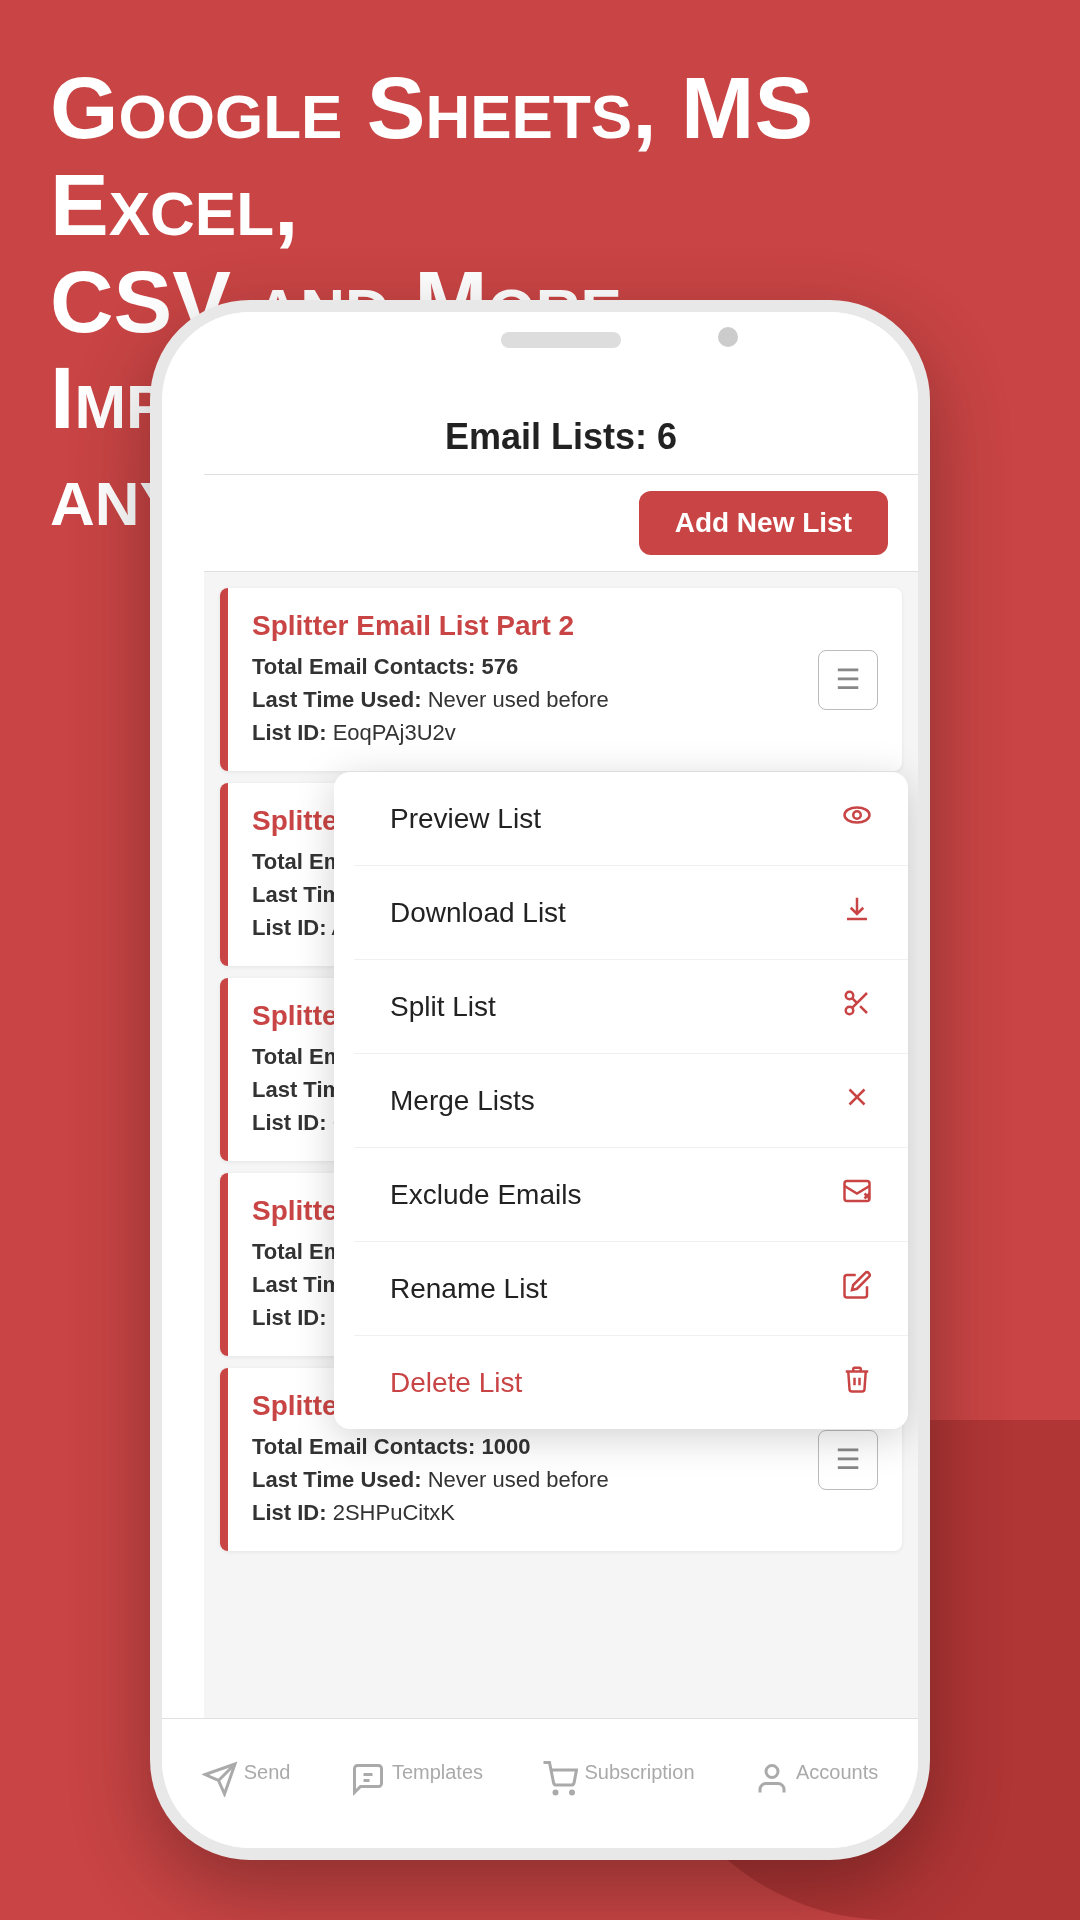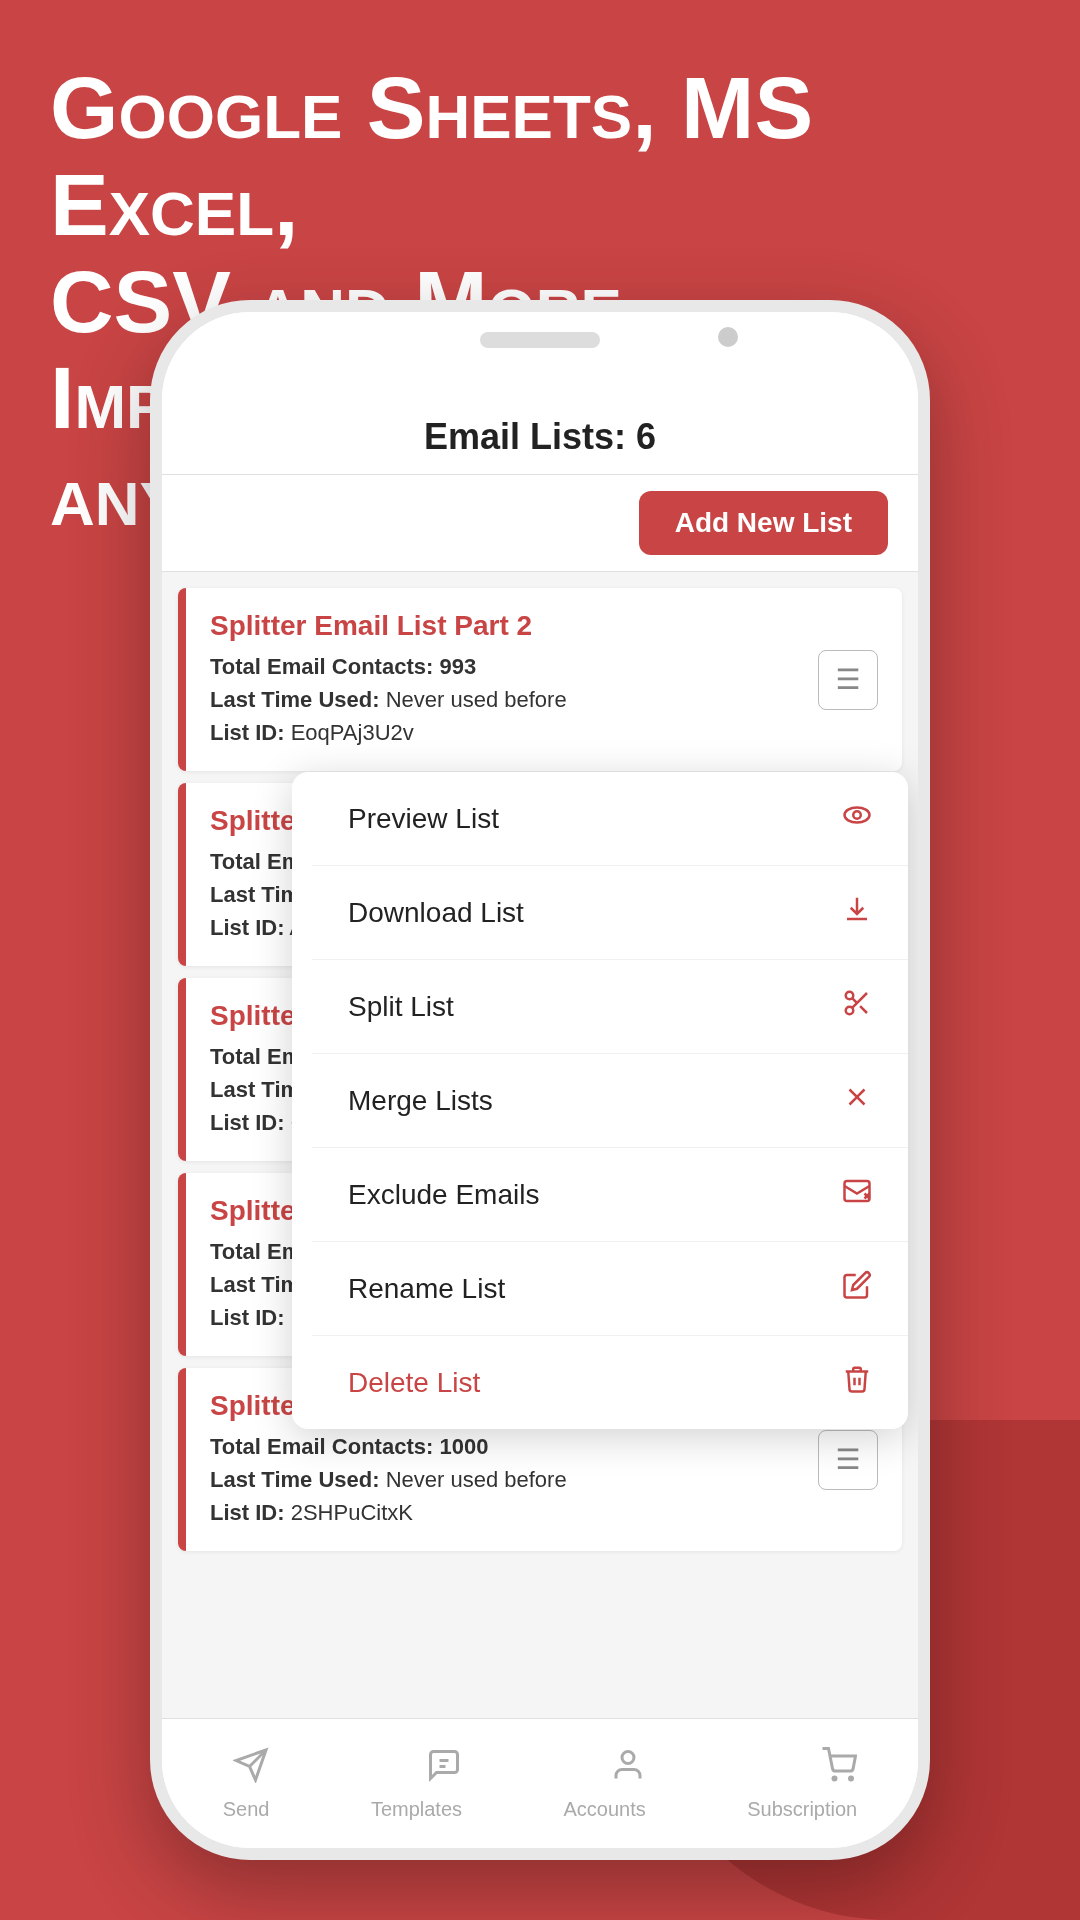--- a/index.html
+++ b/index.html
@@ -39,20 +39,21 @@
     }
     .phone-outer {
       width: 780px;
       height: 1560px;
       background: #ffffff;
       border-radius: 100px;
       box-shadow: 0 30px 80px rgba(0,0,0,0.3);
       overflow: hidden;
       position: relative;
       border: 12px solid #e8e8e8;
+      padding-left: 42px;
     }
 
     
     .phone-top {
       height: 80px;
       background: white;
       display: flex;
       align-items: center;
       justify-content: center;
       position: relative;
@@ -217,22 +218,22 @@
       height: 130px;
       background: white;
       border-top: 1px solid #e0e0e0;
       display: flex;
       align-items: center;
       justify-content: space-around;
       padding: 0 10px;
     }
     .nav-item {
       display: flex;
-      flex-direction: column;
-      align-items: flex-end;
+      flex-direction: row;
+      align-items: flex-start;
       gap: 6px;
       cursor: pointer;
       padding: 10px 16px;
     }
     .nav-icon {
       font-size: 36px;
       color: #aaa;
     }
     .nav-icon.active {
       color: #c94444;
@@ -287,21 +288,21 @@
       <div class="screen-toolbar">
         <button class="add-new-btn">Add New List</button>
       </div>
 
       <div class="email-list">
 
         <div class="list-item">
           <div class="list-item-content">
             <div class="list-item-name">Splitter Email List Part 2</div>
             <div class="list-item-detail">
-              <span>Total Email Contacts:</span> <span>993</span>
+              <span>Total Email Contacts:</span> <span>576</span>
             </div>
             <div class="list-item-detail">
               <span>Last Time Used:</span> <span style="font-weight:400">Never used before</span>
             </div>
             <div class="list-item-detail">
               <span>List ID:</span> <span style="font-weight:400">EoqPAj3U2v</span>
             </div>
           </div>
           <button class="list-item-menu-btn">
             <span class="menu-icon">☰</span>
@@ -470,33 +471,33 @@
               <line x1="9" y1="9" x2="15" y2="9"></line>
               <line x1="9" y1="13" x2="13" y2="13"></line>
             </svg>
           </span>
           <span class="nav-label">Templates</span>
         </div>
 
         <div class="nav-item">
           <span class="nav-icon">
             <svg width="36" height="36" viewBox="0 0 24 24" fill="none" stroke="#aaa" stroke-width="2">
-              <path d="M20 21v-2a4 4 0 0 0-4-4H8a4 4 0 0 0-4 4v2"></path>
-              <circle cx="12" cy="7" r="4"></circle>
-            </svg>
-          </span>
-          <span class="nav-label">Accounts</span>
-        </div>
-
-        <div class="nav-item">
-          <span class="nav-icon">
-            <svg width="36" height="36" viewBox="0 0 24 24" fill="none" stroke="#aaa" stroke-width="2">
               <circle cx="9" cy="21" r="1"></circle>
                 <circle cx="20" cy="21" r="1"></circle>
               <path d="M1 1h4l2.68 13.39a2 2 0 0 0 2 1.61h9.72a2 2 0 0 0 2-1.61L23 6H6"></path>
             </svg>
           </span>
           <span class="nav-label">Subscription</span>
         </div>
+
+        <div class="nav-item">
+          <span class="nav-icon">
+            <svg width="36" height="36" viewBox="0 0 24 24" fill="none" stroke="#aaa" stroke-width="2">
+              <path d="M20 21v-2a4 4 0 0 0-4-4H8a4 4 0 0 0-4 4v2"></path>
+              <circle cx="12" cy="7" r="4"></circle>
+            </svg>
+          </span>
+          <span class="nav-label">Accounts</span>
+        </div>
       </div>
     </div>
   </div>
 </div>
 
 </body></html>

